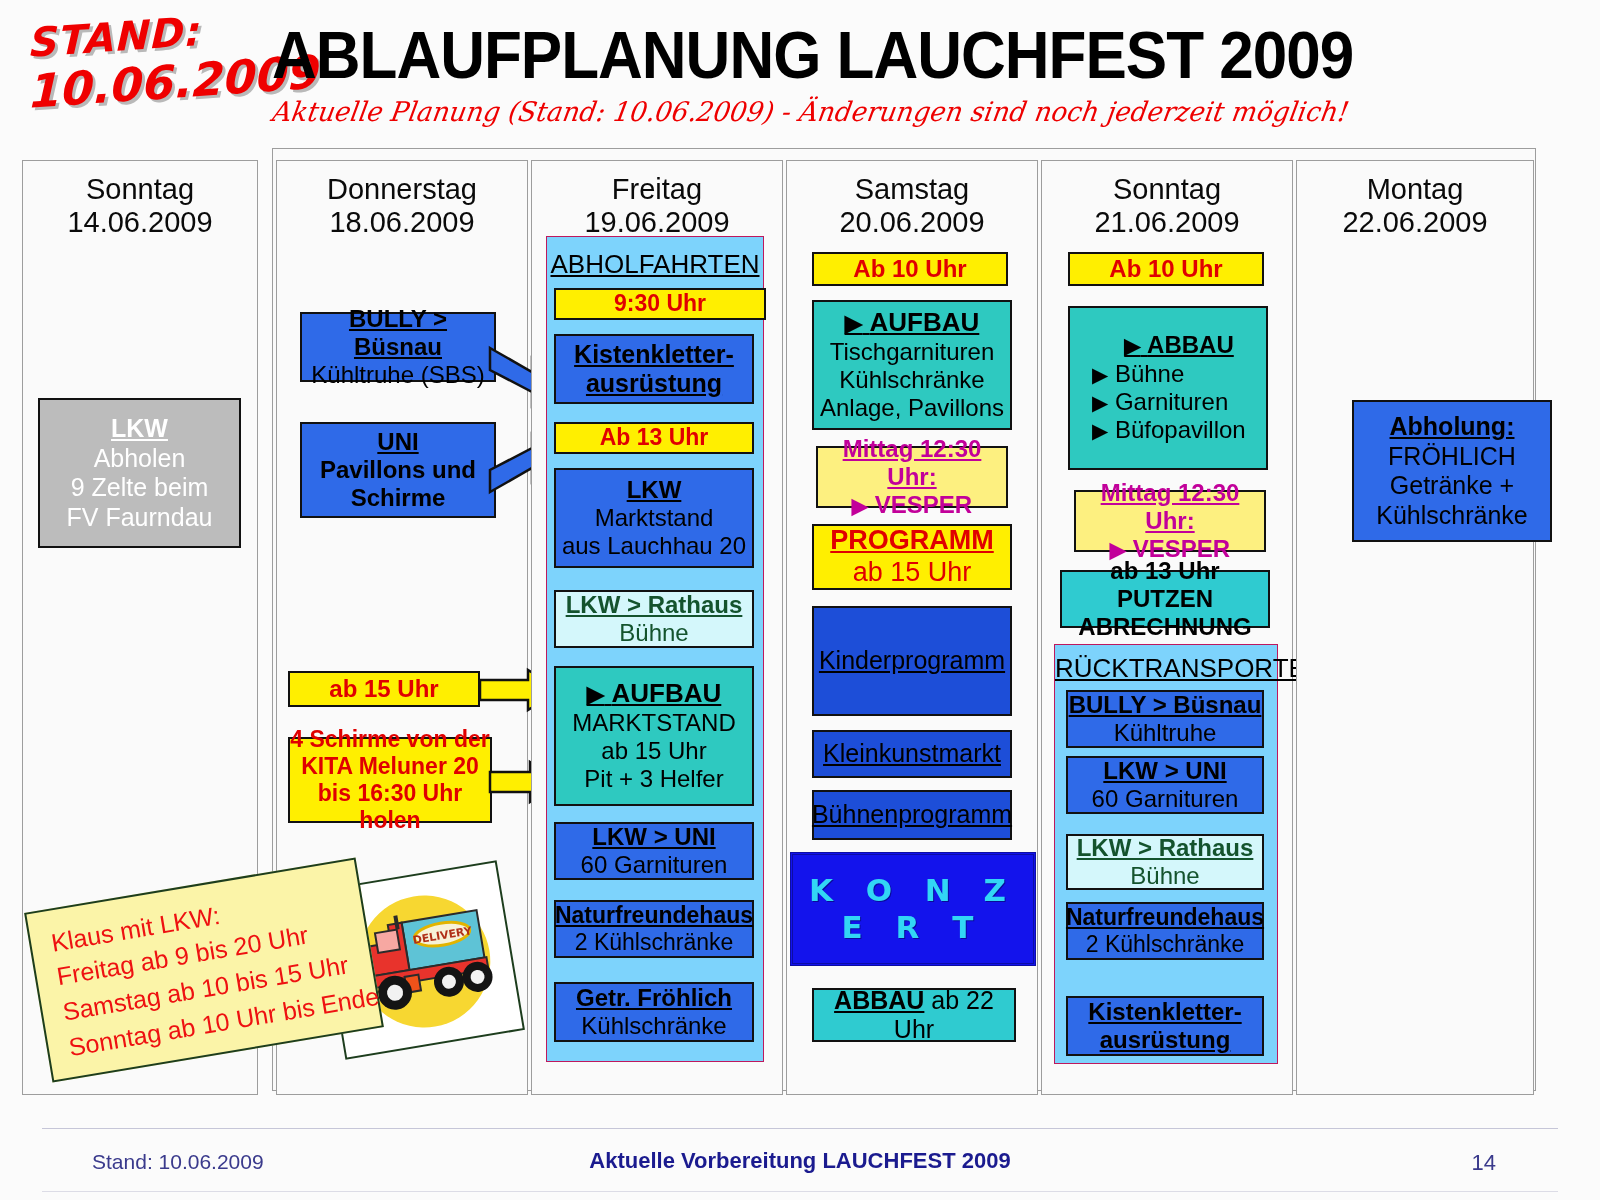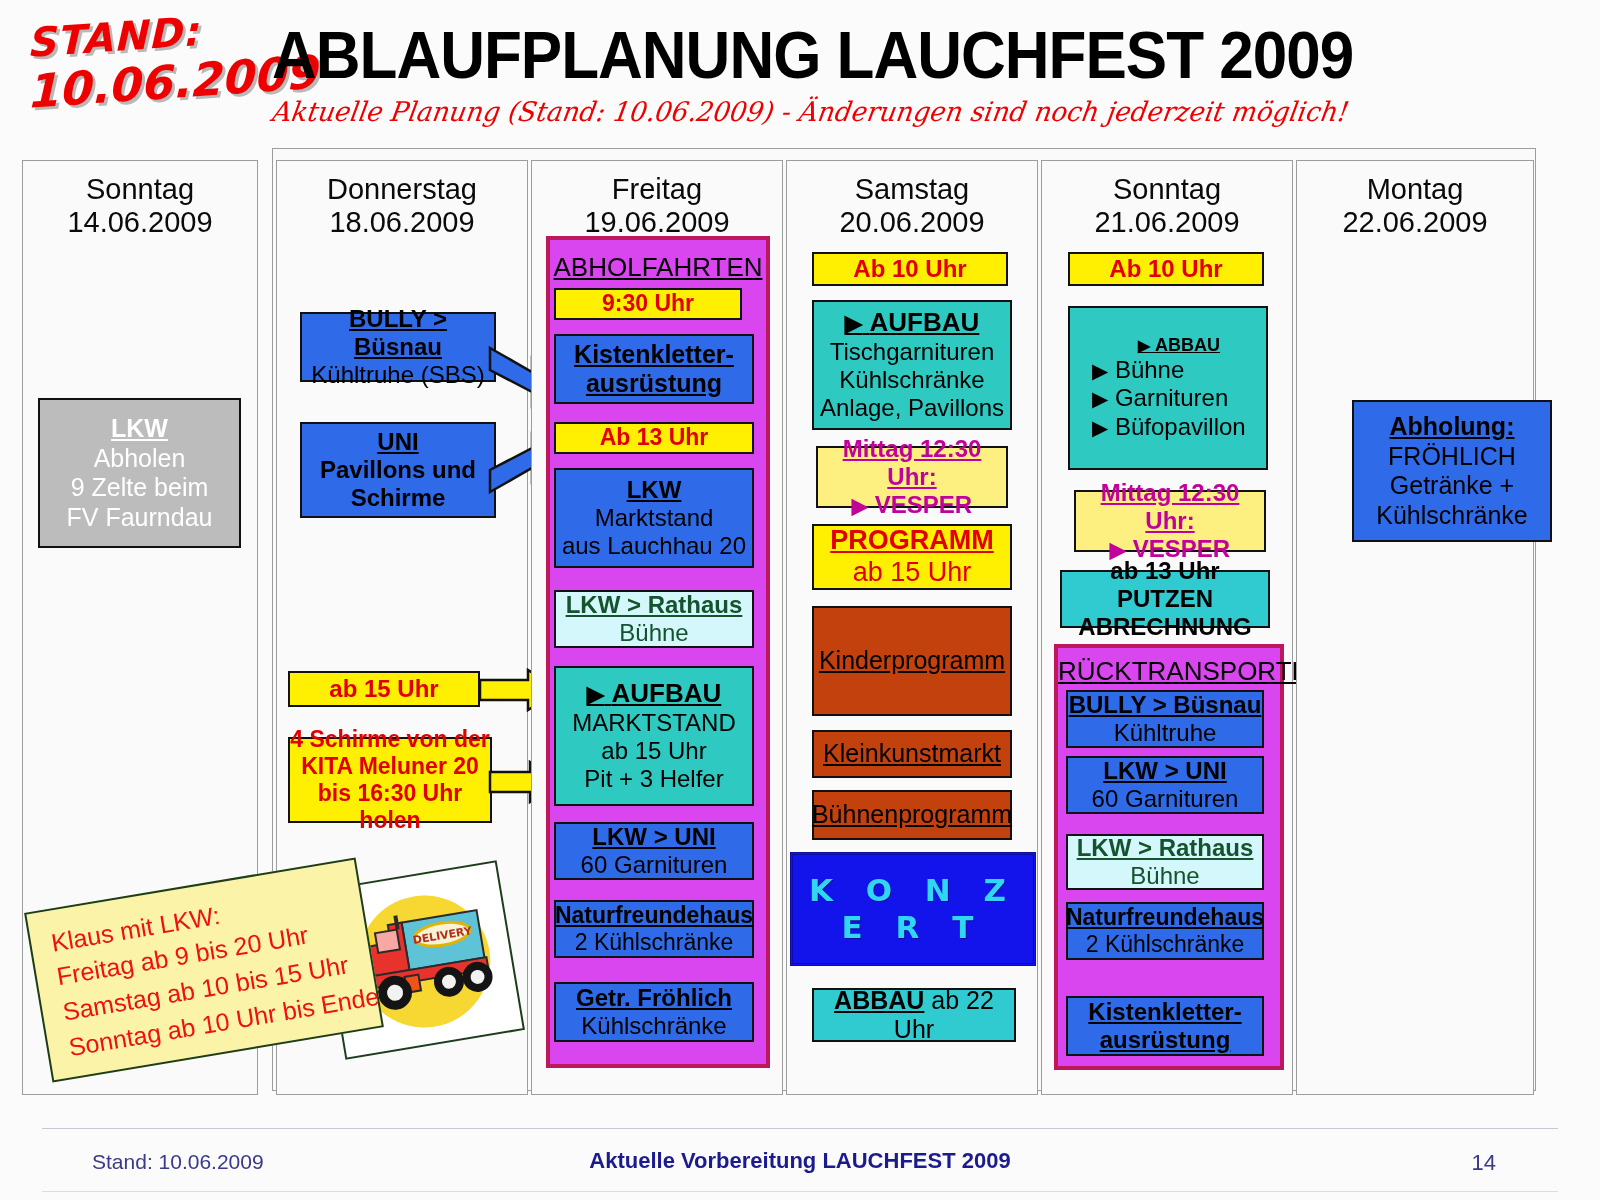--- a/index.html
+++ b/index.html
@@ -51,23 +51,23 @@
     display:flex;flex-direction:column;justify-content:center;align-items:center;
   }
   .bx .ttl{font-weight:bold;text-decoration:underline;}
   .bx .ln{display:block;}
   .blue   {background:#2f6ae8;color:#000;}
   .grey   {background:#bcbcbc;color:#ffffff;}
   .yellow {background:#ffef00;color:#e00000;font-weight:bold;}
   .ylight {background:#fdf080;color:#c2009a;}
   .teal   {background:#2ec9c0;color:#000;}
   .teal2  {background:#2fcbd0;color:#000;}
-  .orange {background:#c2410c;color:#000;}
+  .orange {background:#1d4ed8;color:#000;}
   .cyanlt {background:#d4f7fb;color:#14532d;}
-  .panel-lightblue{background:#d946ef;border:4px solid #be185d;text-decoration:underline;}
+  .panel-lightblue{background:#7dd3fc;border:1px solid #be185d;text-decoration:underline;}
   .konzert{background:#1313ec;border:3px double #0d0da4;}
   .konzert .k1,.konzert .k2{
     color:#32d6f5;font-weight:bold;font-family:"DejaVu Sans",sans-serif;
     text-shadow:1px 1px 0 #0a0a9a;
   }
   .konzert .k1{font-size:31px;letter-spacing:11px;}
   .konzert .k2{font-size:31px;letter-spacing:2px;margin-top:9px;}
   .panel-title{
     position:absolute;width:100%;text-align:center;font-size:26px;
     text-decoration:underline;color:#000;font-family:"Liberation Sans",sans-serif;
@@ -166,21 +166,21 @@
 
 <div class="col" style="left:531px;top:152px;width:252px;height:935px;">
   <div class="col-head">
     <span>Freitag</span><br>
     <span>19.06.2009</span>
   </div>
 </div>
 <div class="panel-lightblue" style="position:absolute;left:546px;top:236px;width:216px;height:824px;">
   <div class="panel-title" style="top:12px;font-weight:normal;">ABHOLFAHRTEN</div>
 </div>
-<div class="bx yellow" style="left:554px;top:288px;width:188px;height:32px;font-size:23px;">
+<div class="bx yellow" style="left:554px;top:288px;width:212px;height:32px;font-size:23px;">
   <span class="ln">9:30 Uhr</span>
 </div>
 <div class="bx blue" style="left:554px;top:334px;width:200px;height:70px;font-size:25px;">
   <span class="ttl ln" style="font-weight:bold;">Kistenkletter-</span>
   <span class="ttl ln" style="font-weight:bold;">ausrüstung</span>
 </div>
 <div class="bx yellow" style="left:554px;top:422px;width:200px;height:32px;font-size:23px;">
   <span class="ln">Ab 13 Uhr</span>
 </div>
 <div class="bx blue" style="left:554px;top:468px;width:200px;height:100px;font-size:24px;">
@@ -262,21 +262,21 @@
 <div class="col" style="left:1041px;top:152px;width:252px;height:935px;">
   <div class="col-head">
     <span>Sonntag</span><br>
     <span>21.06.2009</span>
   </div>
 </div>
 <div class="bx yellow" style="left:1068px;top:252px;width:196px;height:34px;font-size:24px;">
   <span class="ln">Ab 10 Uhr</span>
 </div>
 <div class="bx teal" style="left:1068px;top:306px;width:200px;height:164px;font-size:24px;align-items:flex-start;padding-left:22px;">
-  <span class="ttl ln" style="font-weight:bold;font-size:18px;align-self:center;">
+  <span class="ttl ln" style="font-weight:bold;font-size:24px;align-self:center;">
     <span class="tri">▶</span>&nbsp;<span>ABBAU</span>
   </span>
   <span class="ln">
     <span class="tri">▶</span>&nbsp;<span>Bühne</span>
   </span>
   <span class="ln">
     <span class="tri">▶</span>&nbsp;<span>Garnituren</span>
   </span>
   <span class="ln">
     <span class="tri">▶</span>&nbsp;<span>Büfopavillon</span>

